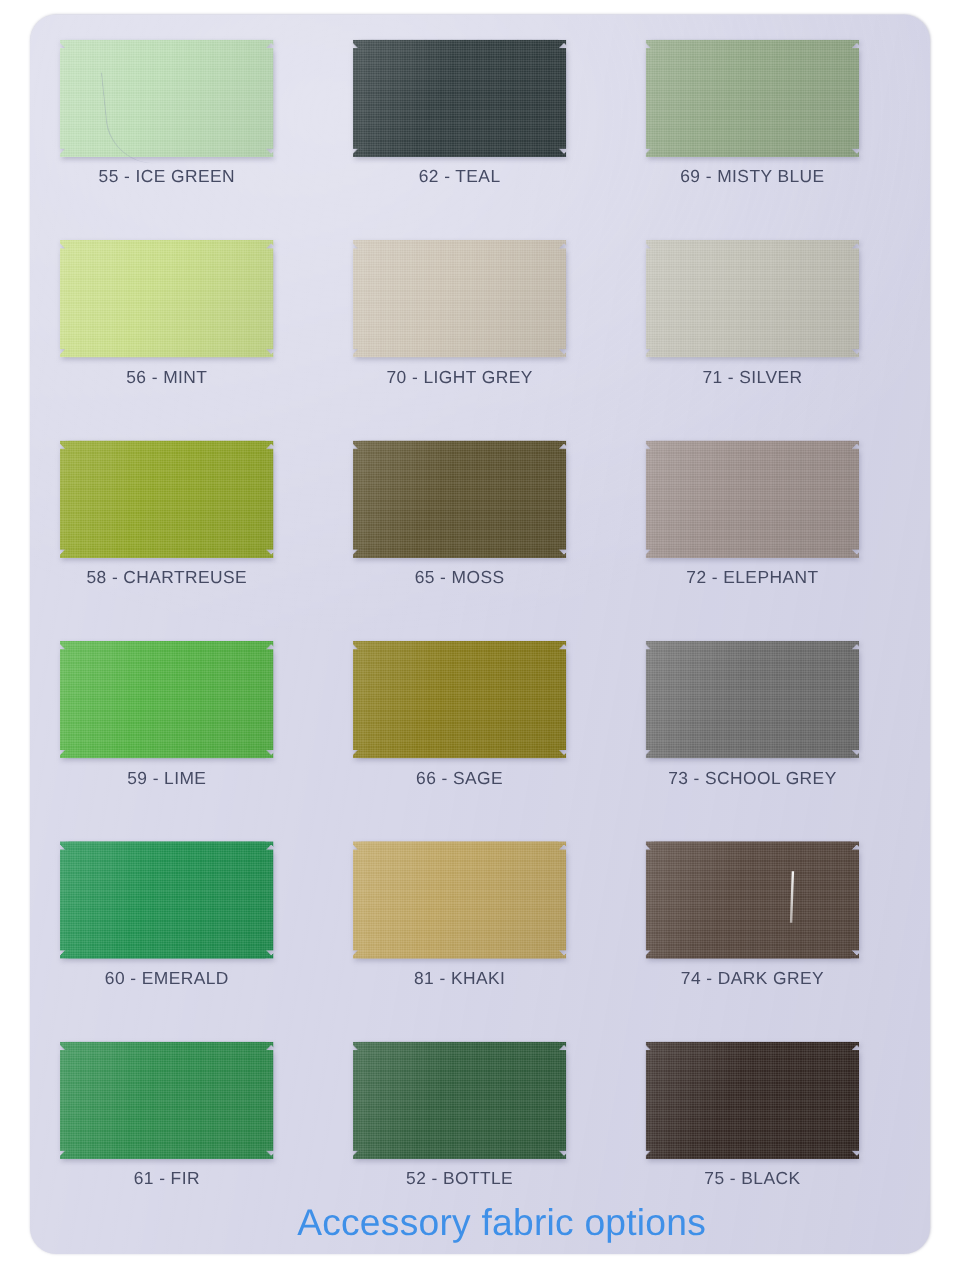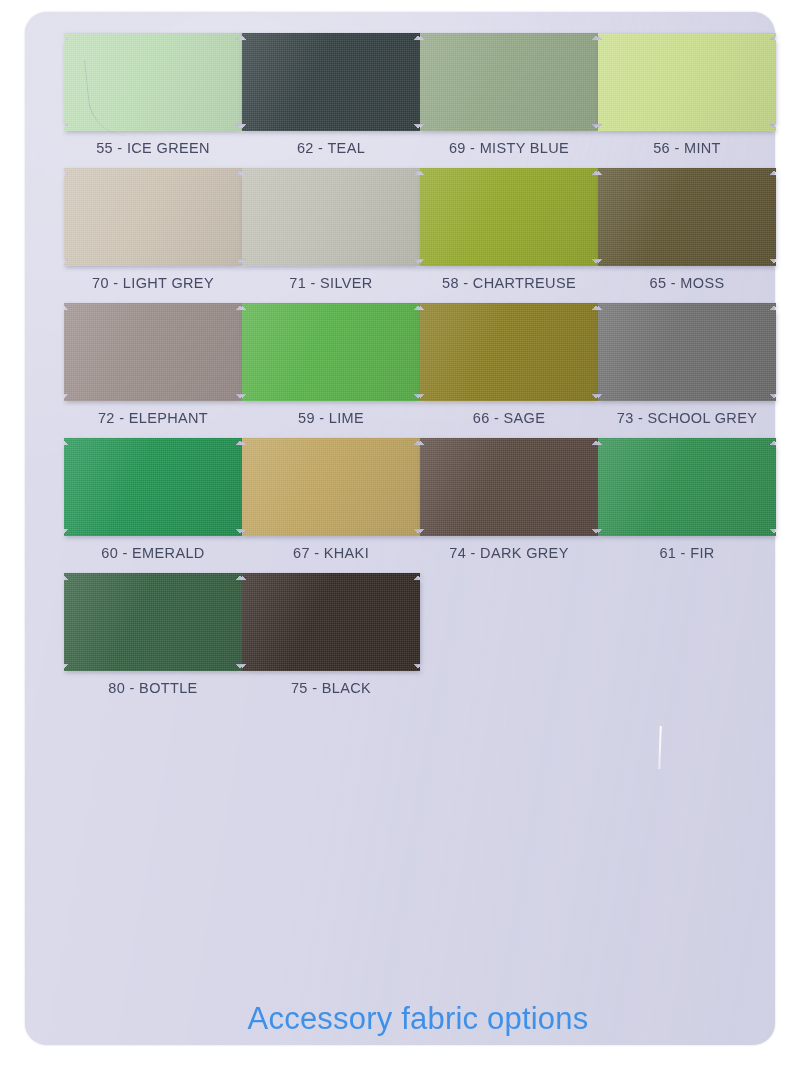--- a/index.html
+++ b/index.html
@@ -36,29 +36,30 @@
     border-radius: 22px;
     pointer-events: none;
     background:
       radial-gradient(120% 70% at 35% 8%, rgba(255,255,255,.30), rgba(255,255,255,0) 60%),
       linear-gradient(100deg, rgba(255,255,255,.14) 0%, rgba(255,255,255,0) 45%, rgba(150,150,185,.10) 100%);
   }
 
   
   #grid {
     position: absolute;
-    left: 64px;
+    left: 33px;
     top: 33px;
     width: 700px;
     display: grid;
-    grid-template-columns: repeat(4, 1fr);
+    grid-template-columns: repeat(3, 1fr);
     grid-auto-rows: 135px;
     column-gap: 0px;
     row-gap: 0px;
     z-index: 2;
+    gap: 32px;
   }
   .cell {
     position: relative;
     display: flex;
     flex-direction: column;
     align-items: center;
   }
 
   
   .swatch-wrap {
@@ -235,39 +236,39 @@
       <div class="cell">
         <div class="swatch-wrap" style="--c: #219352;">
           <div class="swatch" style="background: rgb(33, 147, 82);"></div>
         </div>
         <div class="swatch-label" style="color: rgb(69, 74, 99);">60 - EMERALD</div>
       </div>
       <div class="cell">
         <div class="swatch-wrap" style="--c: #c0a661;">
           <div class="swatch" style="background: rgb(192, 166, 97);"></div>
         </div>
-        <div class="swatch-label" style="color: rgb(69, 74, 99);">67 - KHAKI</div>
+        <div class="swatch-label" style="color: rgb(69, 74, 99);">81 - KHAKI</div>
       </div>
       <div class="cell">
         <div class="swatch-wrap" style="--c: #58483f;">
           <div class="swatch" style="background: rgb(88, 72, 63);"></div>
         </div>
         <div class="swatch-label" style="color: rgb(69, 74, 99);">74 - DARK GREY</div>
       </div>
       <div class="cell">
         <div class="swatch-wrap" style="--c: #2f8e4e;">
           <div class="swatch" style="background: rgb(47, 142, 78);"></div>
         </div>
         <div class="swatch-label" style="color: rgb(69, 74, 99);">61 - FIR</div>
       </div>
       <div class="cell">
         <div class="swatch-wrap" style="--c: #33603f;">
           <div class="swatch" style="background: rgb(51, 96, 63);"></div>
         </div>
-        <div class="swatch-label" style="color: rgb(69, 74, 99);">80 - BOTTLE</div>
+        <div class="swatch-label" style="color: rgb(69, 74, 99);">52 - BOTTLE</div>
       </div>
       <div class="cell">
         <div class="swatch-wrap" style="--c: #352925;">
           <div class="swatch" style="background: rgb(53, 41, 37);"></div>
         </div>
         <div class="swatch-label" style="color: rgb(69, 74, 99);">75 - BLACK</div>
       </div>
     </div>
 
   <div class="artifact" id="artifact-thread-dark-grey"></div>

